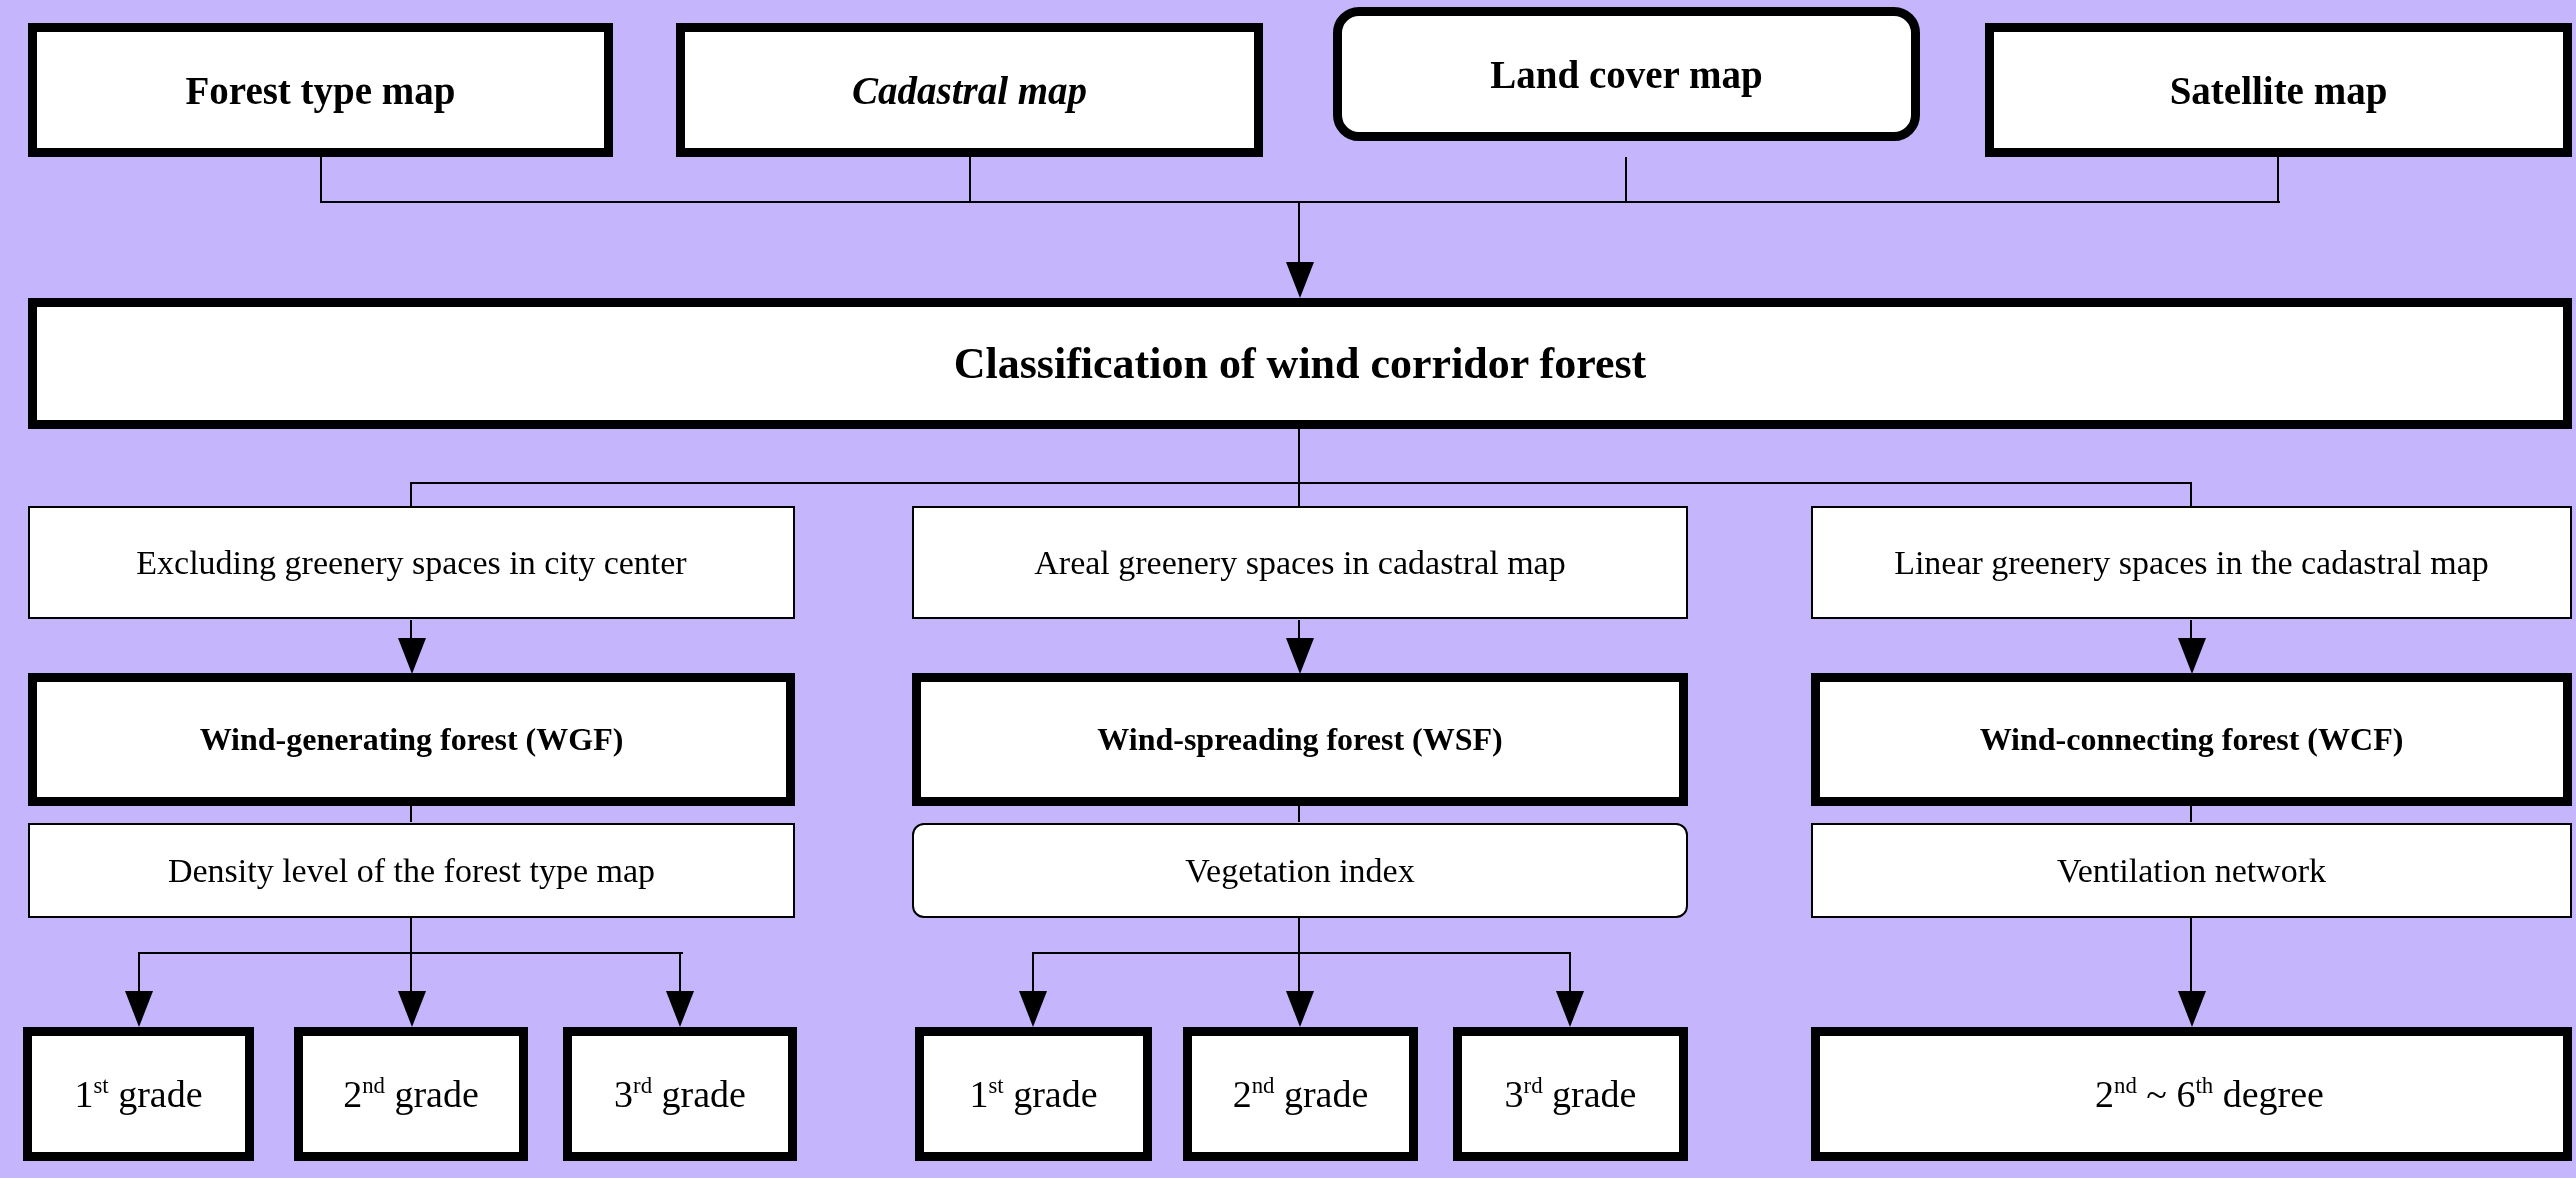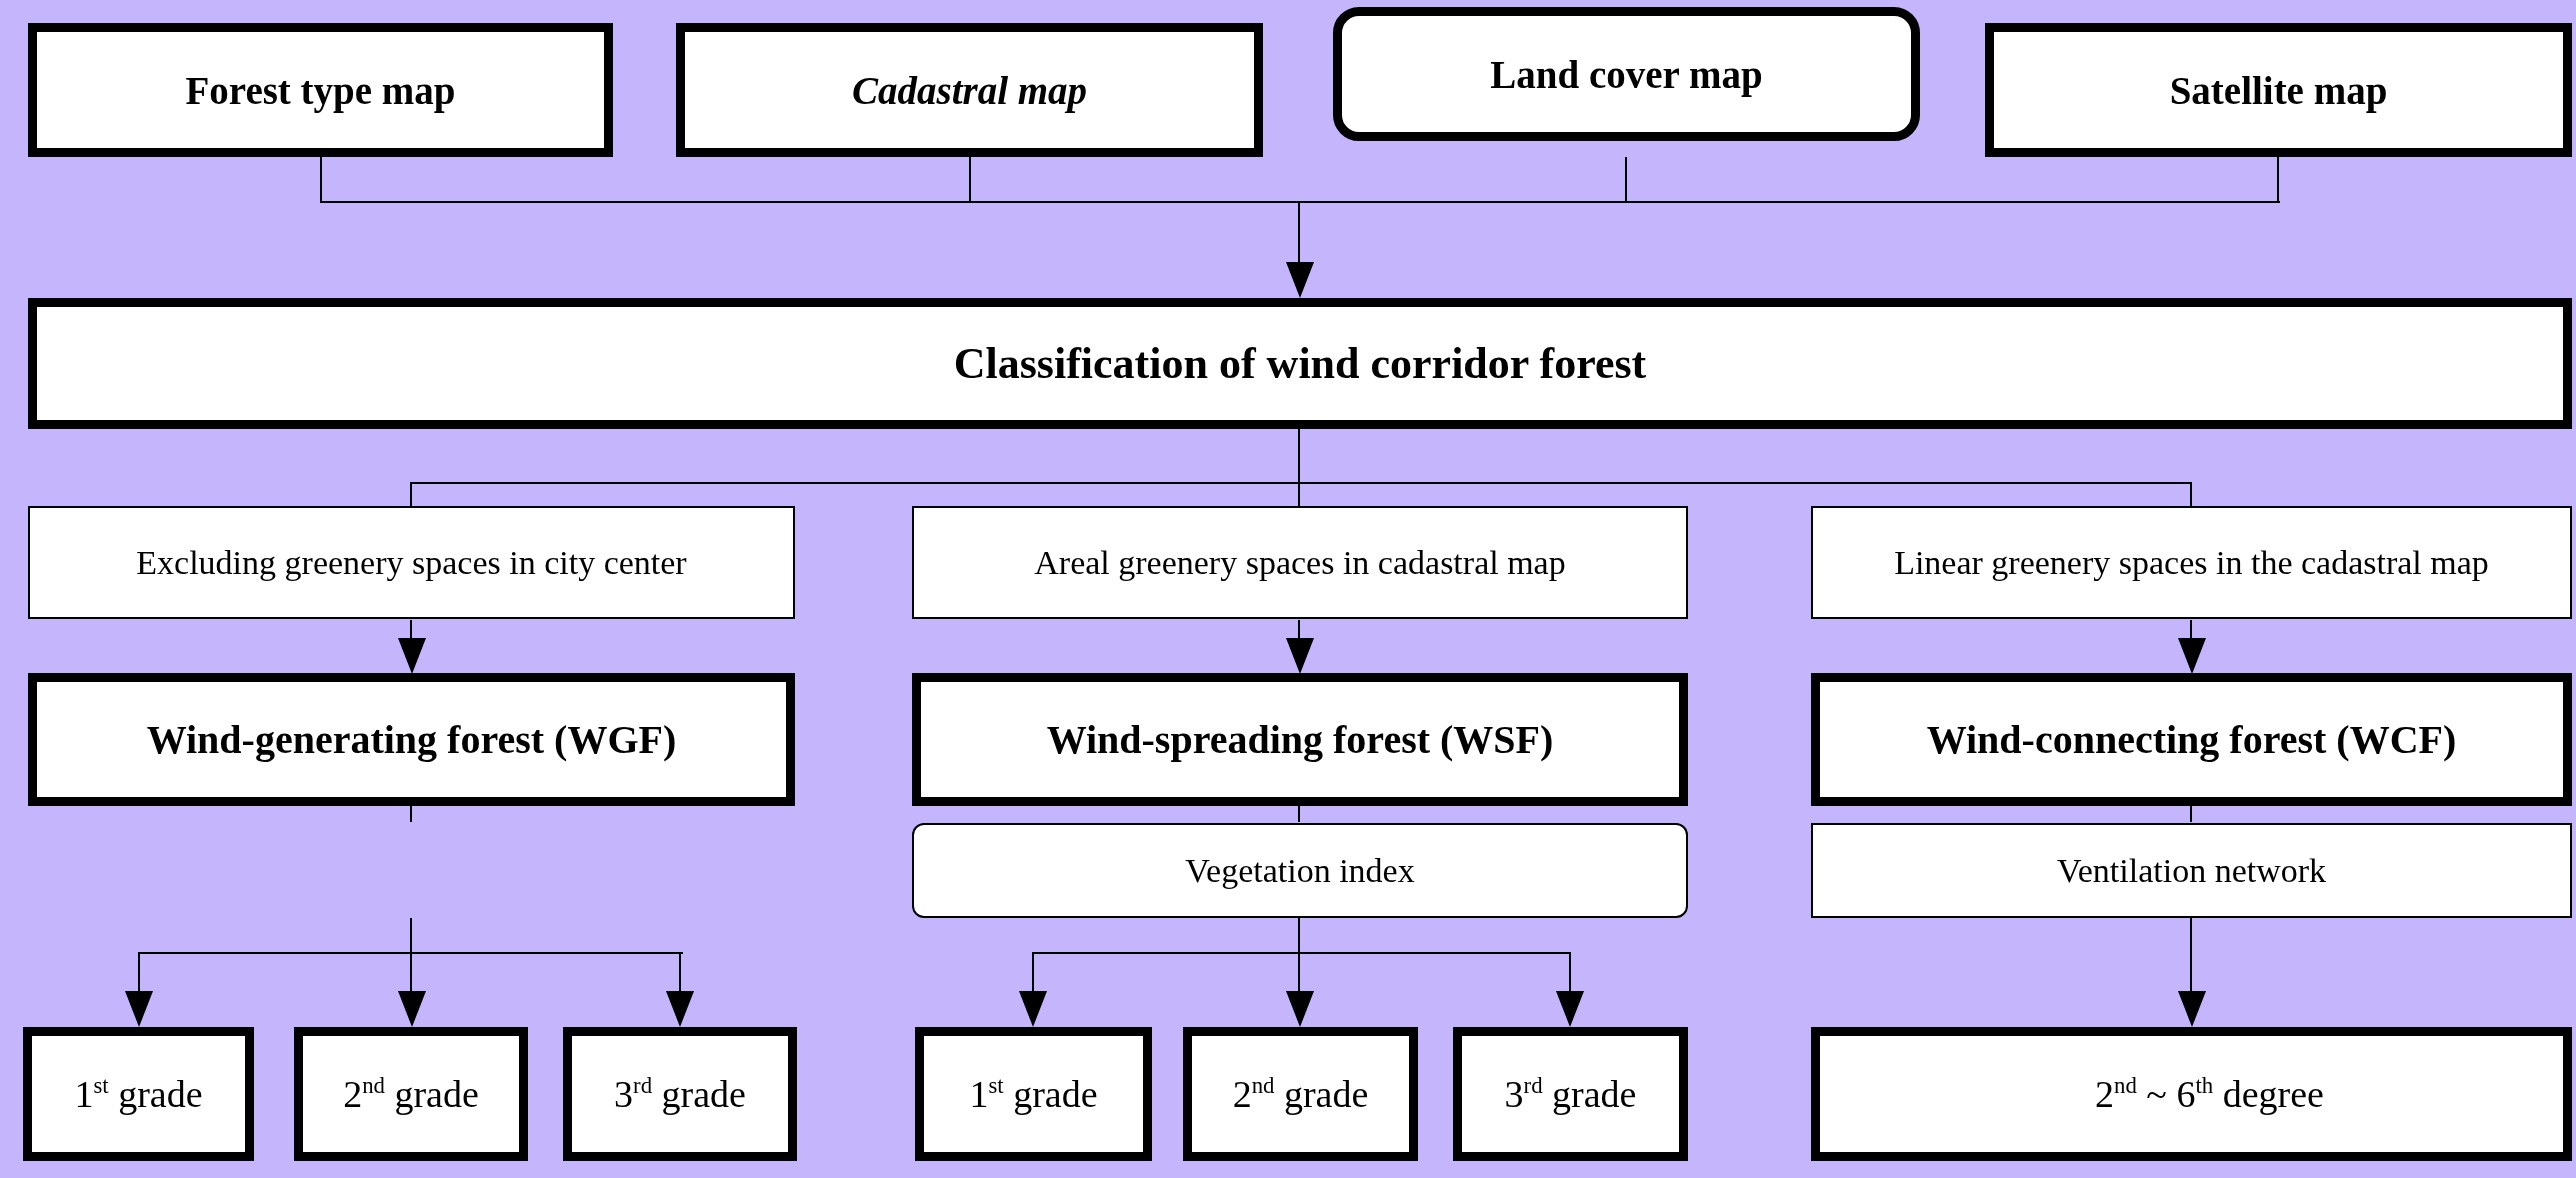--- a/index.html
+++ b/index.html
@@ -23,21 +23,21 @@
   .hl{position:absolute;height:2.3px;background:#000;}
   
   .ah{
     position:absolute;width:0;height:0;
     border-left:14px solid transparent;border-right:14px solid transparent;
     border-top:36px solid #000;
   }
   .t-src{font-size:39px;font-weight:700;}
   .t-class{font-size:44px;font-weight:700;}
   .t-crit{font-size:34px;font-weight:400;}
-  .t-forest{font-size:40px;font-weight:700;}
+  .t-forest{font-size:32px;font-weight:700;}
   .t-idx{font-size:34px;font-weight:400;}
   .t-grade{font-size:38px;font-weight:400;}
   sup{font-size:0.6em;line-height:0;}
 </style>
 </head>
 <body>
 
 <div id="canvas">
 
   <div class="b t-src" style="left:28px;top:23px;width:585px;height:134px;">
@@ -96,20 +96,23 @@
     <span>Wind-spreading forest (WSF)</span>
   </div>
   <div class="b t-forest" style="left:1811px;top:673px;width:761px;height:133px;">
     <span>Wind-connecting forest (WCF)</span>
   </div>
 
   <div class="vl" style="left:410px;top:806px;height:16px;"></div>
   <div class="vl" style="left:1298px;top:806px;height:16px;"></div>
   <div class="vl" style="left:2190px;top:806px;height:16px;"></div>
 
+  <div class="b bt t-idx" style="left:28px;top:823px;width:767px;height:95px;">
+    <span>Density level of the forest type map</span>
+  </div>
   <div class="b bt t-idx" style="left:912px;top:823px;width:776px;height:95px;border-radius:12px;">
     <span>Vegetation index</span>
   </div>
   <div class="b bt t-idx" style="left:1811px;top:823px;width:761px;height:95px;">
     <span>Ventilation network</span>
   </div>
 
   <div class="vl" style="left:410px;top:918px;height:35px;"></div>
   <div class="hl" style="left:138px;top:952px;width:545px;"></div>
   <div class="vl" style="left:138px;top:952px;height:42px;"></div>

